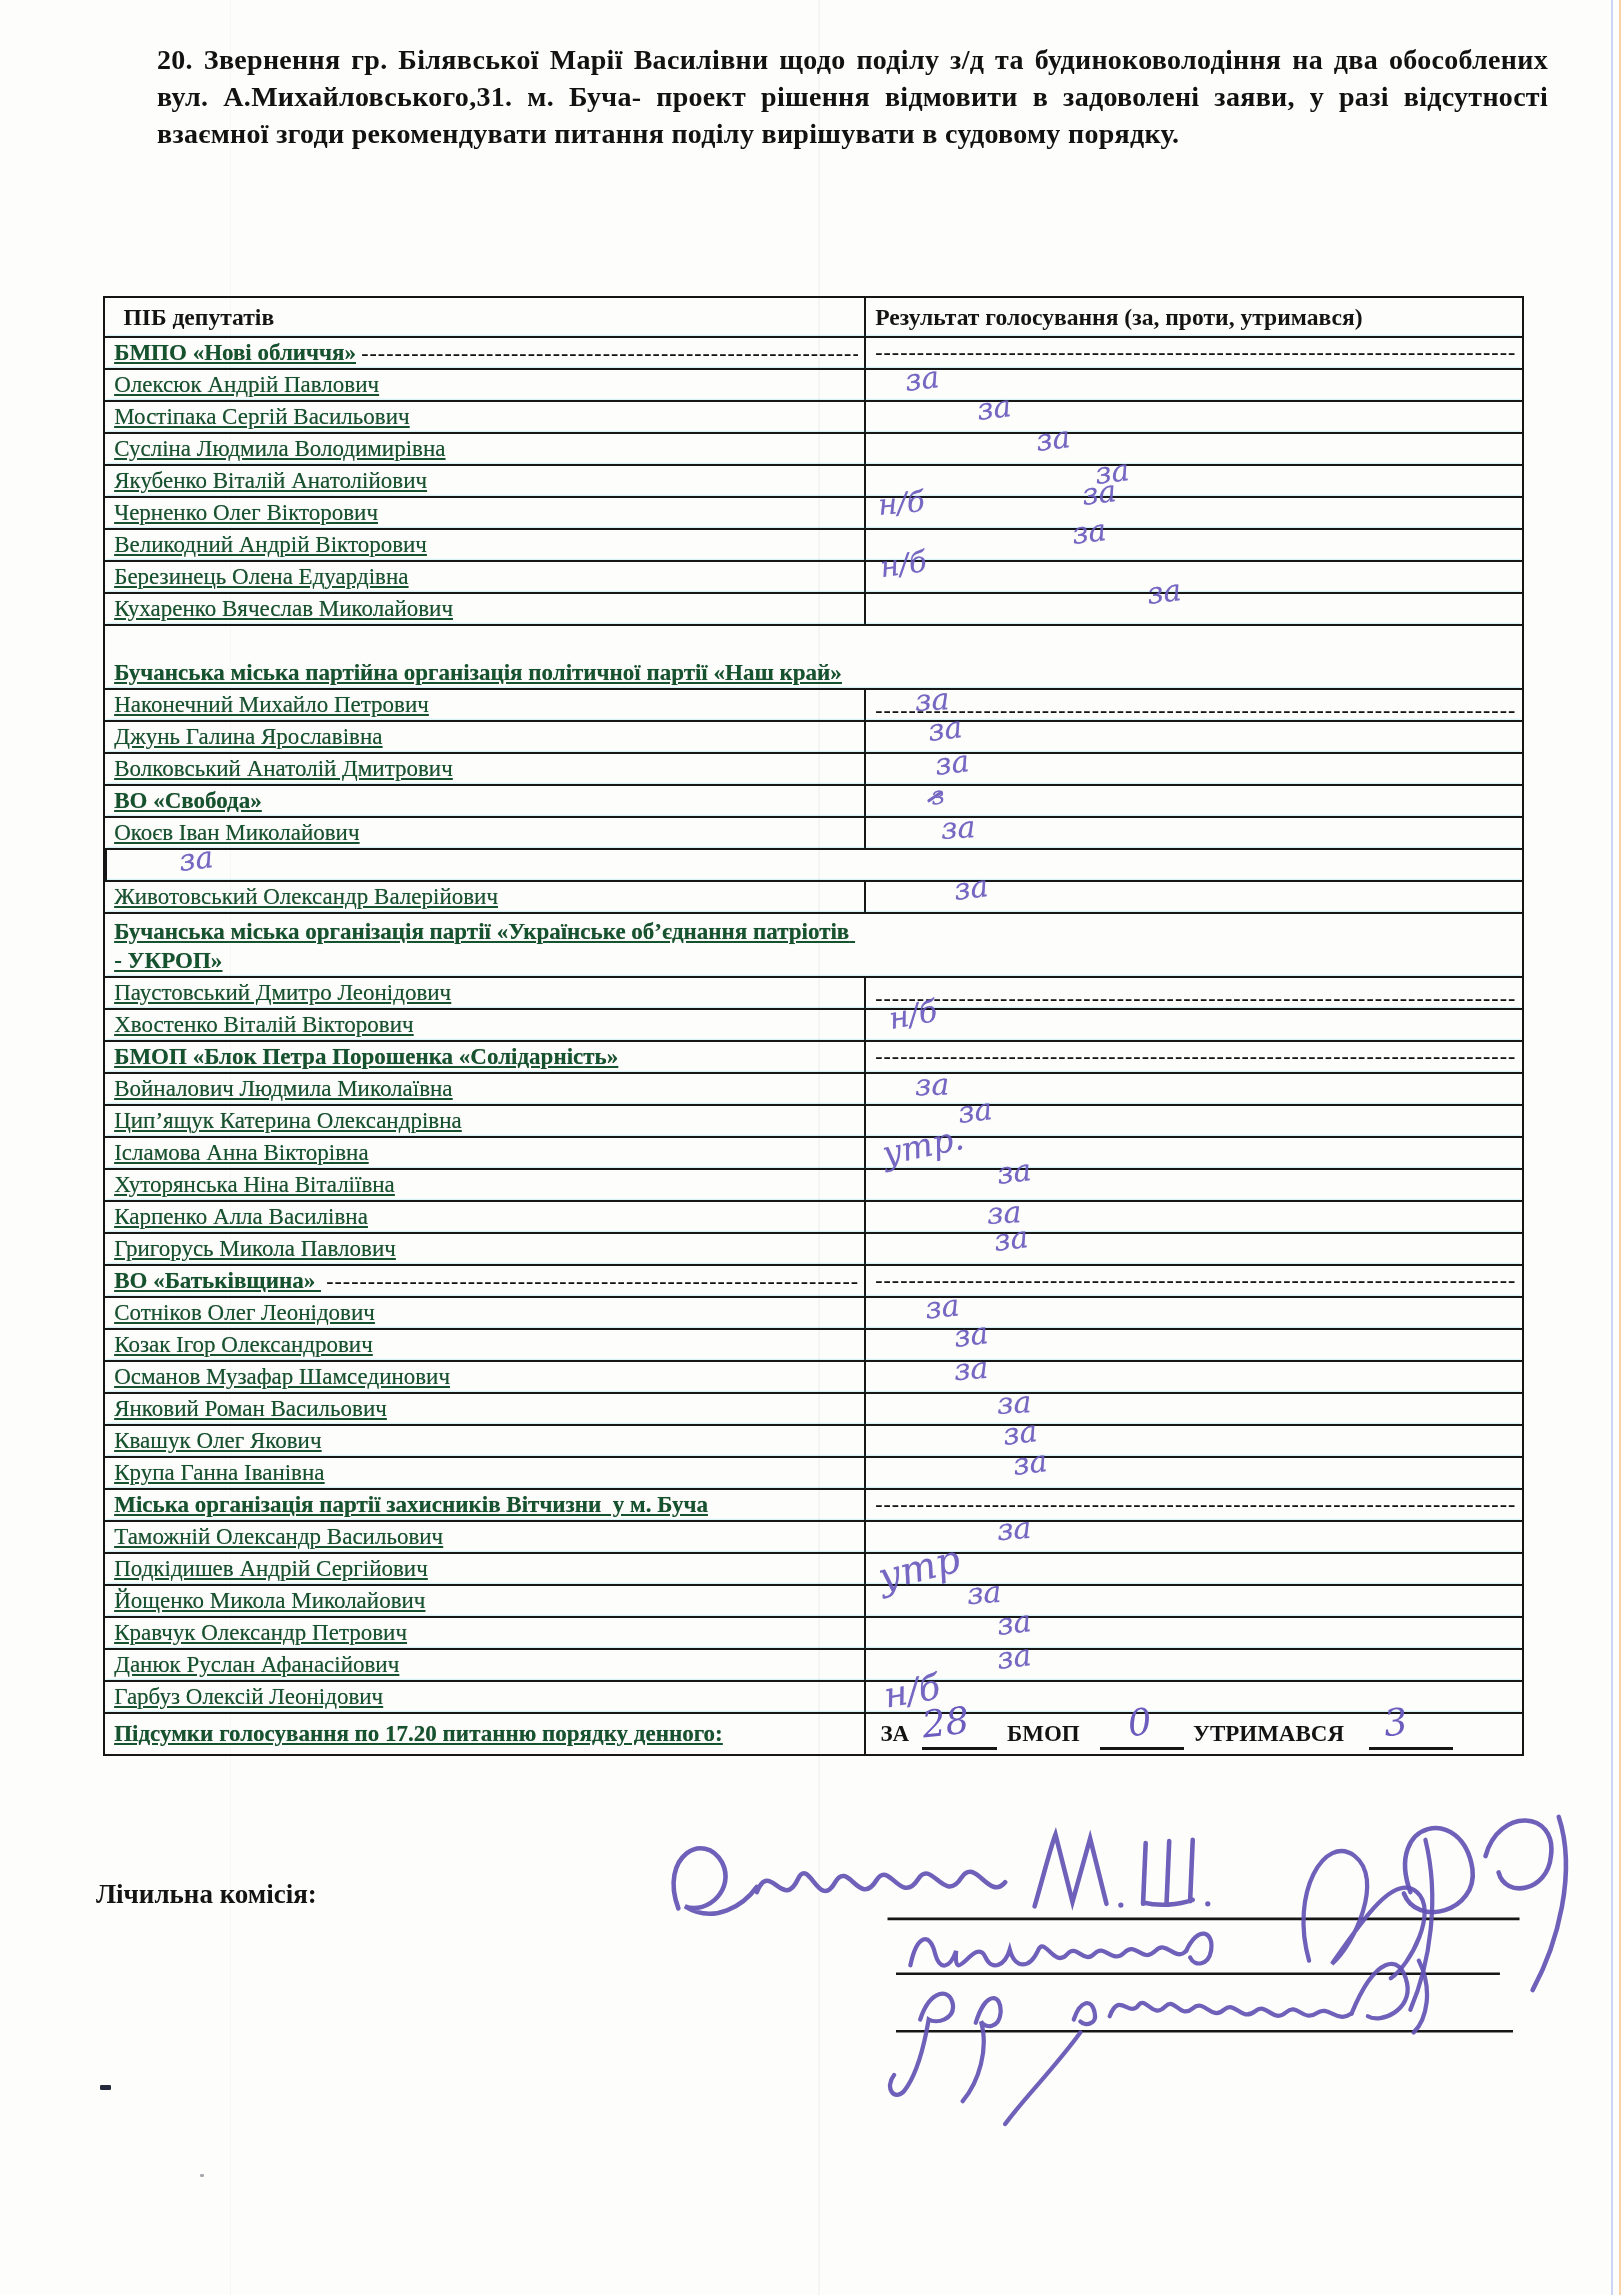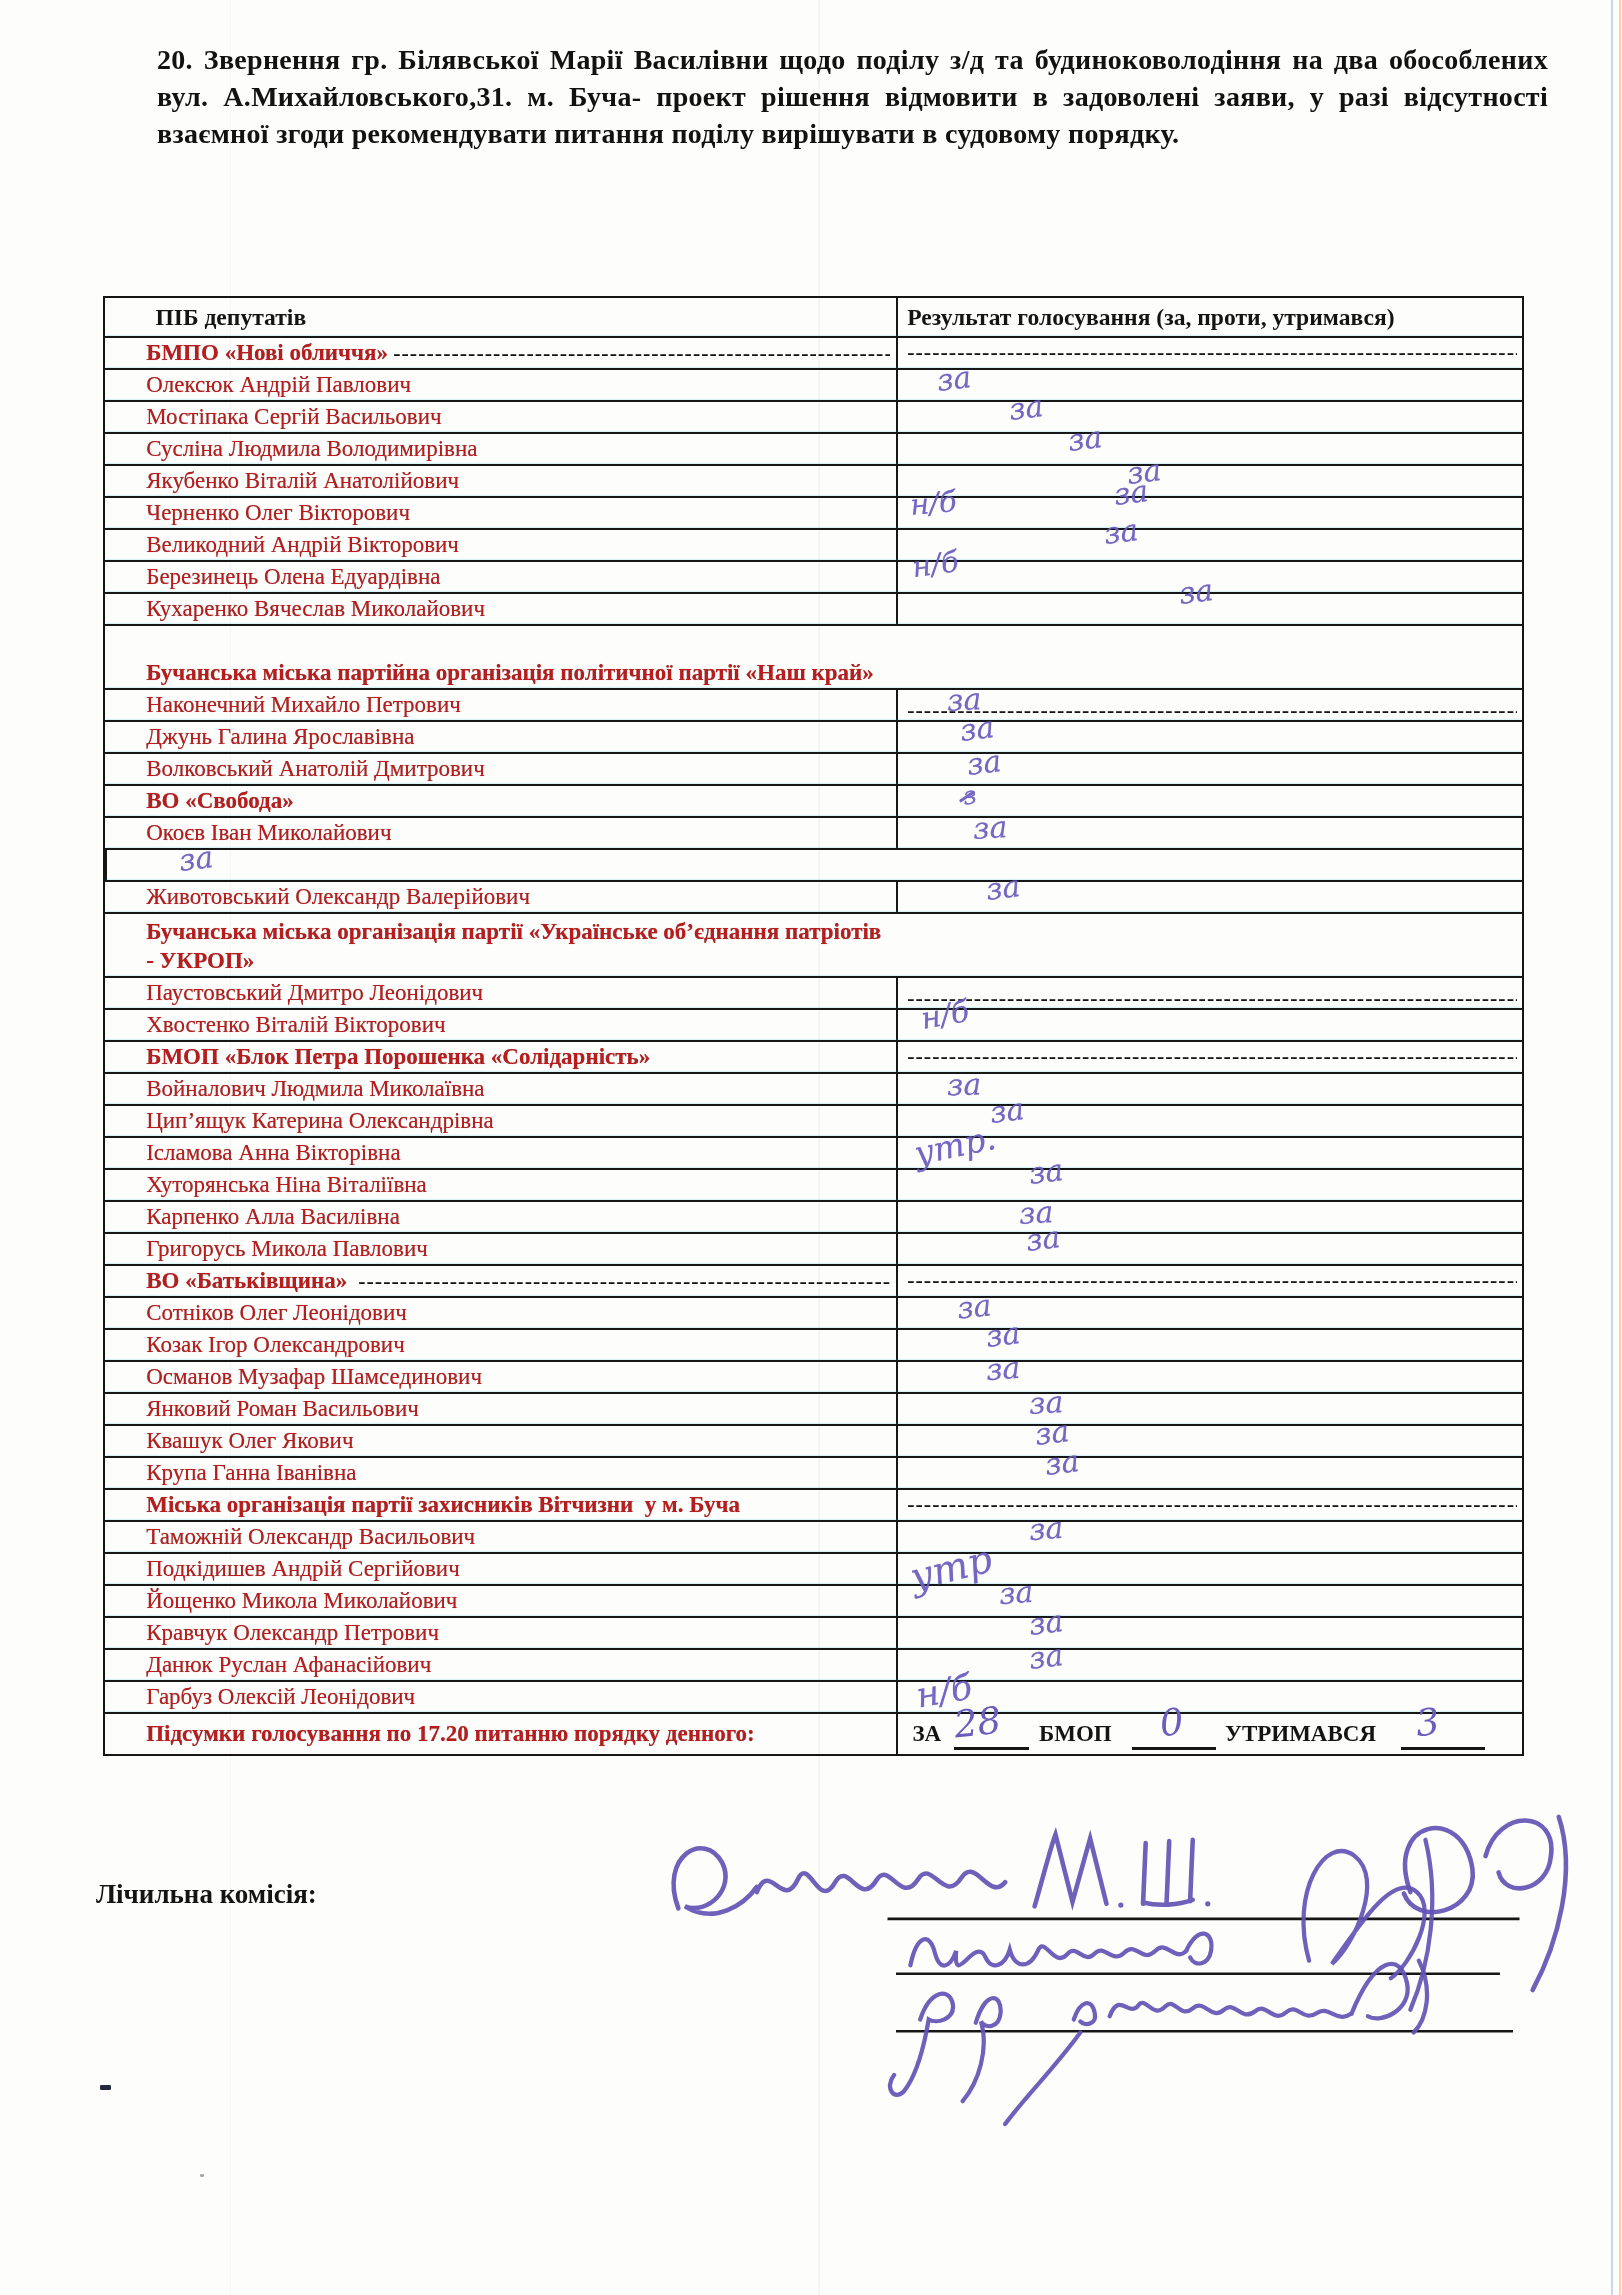--- a/index.html
+++ b/index.html
@@ -27,24 +27,24 @@
     border:2.6px solid #151515;box-sizing:border-box;background:transparent;
   }
   .row{display:flex;position:relative;border-top:2px solid #171717;box-sizing:border-box;
        box-shadow:0 -2.6px 0 -1.3px rgba(0,185,220,.14),0 1.3px 0 -0.7px rgba(185,45,20,.10);}
   .row:first-child{border-top:none;box-shadow:none;}
   .r-header{height:38px;}
   .r-single{height:32px;}
   .r-two{height:64px;align-items:flex-end;}
   .r-summary{height:42px;}
   .cell{position:relative;box-sizing:border-box;}
-  .c1{width:759px;padding:1.3px 6.5px 1.3px 9.2px;display:flex;align-items:center;overflow:hidden;margin-left:32px;}
+  .c1{width:759px;padding:1.3px 6.5px 1.3px 9.2px;display:flex;align-items:center;overflow:hidden;}
   .r-two .c1{align-items:flex-start;padding-top:3.3px;}
   .c2{flex:1;border-left:2px solid #171717;}
-  .lbl{font-size:23px;color:#b91c1c;text-shadow:0 0 0.7px rgba(10,10,10,.45);white-space:pre-wrap;}
+  .lbl{font-size:23px;color:#14532d;text-shadow:0 0 0.7px rgba(10,10,10,.45);white-space:pre-wrap;text-decoration:underline;}
   .r-two .lbl{line-height:29px;}
   .bold .lbl,.hdr{font-weight:bold;}
   .hdr{font-size:23.6px;padding:0 6.5px 0 9.2px;display:flex;align-items:center;height:100%;}
   .dash1{flex:1;overflow:hidden;white-space:nowrap;font-weight:bold;font-size:22px;letter-spacing:1px;margin-left:5.2px;}
   .dash2{position:absolute;left:9.2px;right:5.2px;top:50%;transform:translateY(-54%);
          overflow:hidden;white-space:nowrap;font-weight:bold;font-size:22px;letter-spacing:1px;}
   .r-two .dash2{top:9.2px;transform:none;}
 
   .mark{
     position:absolute;font-style:italic;color:#6b5cbe;

